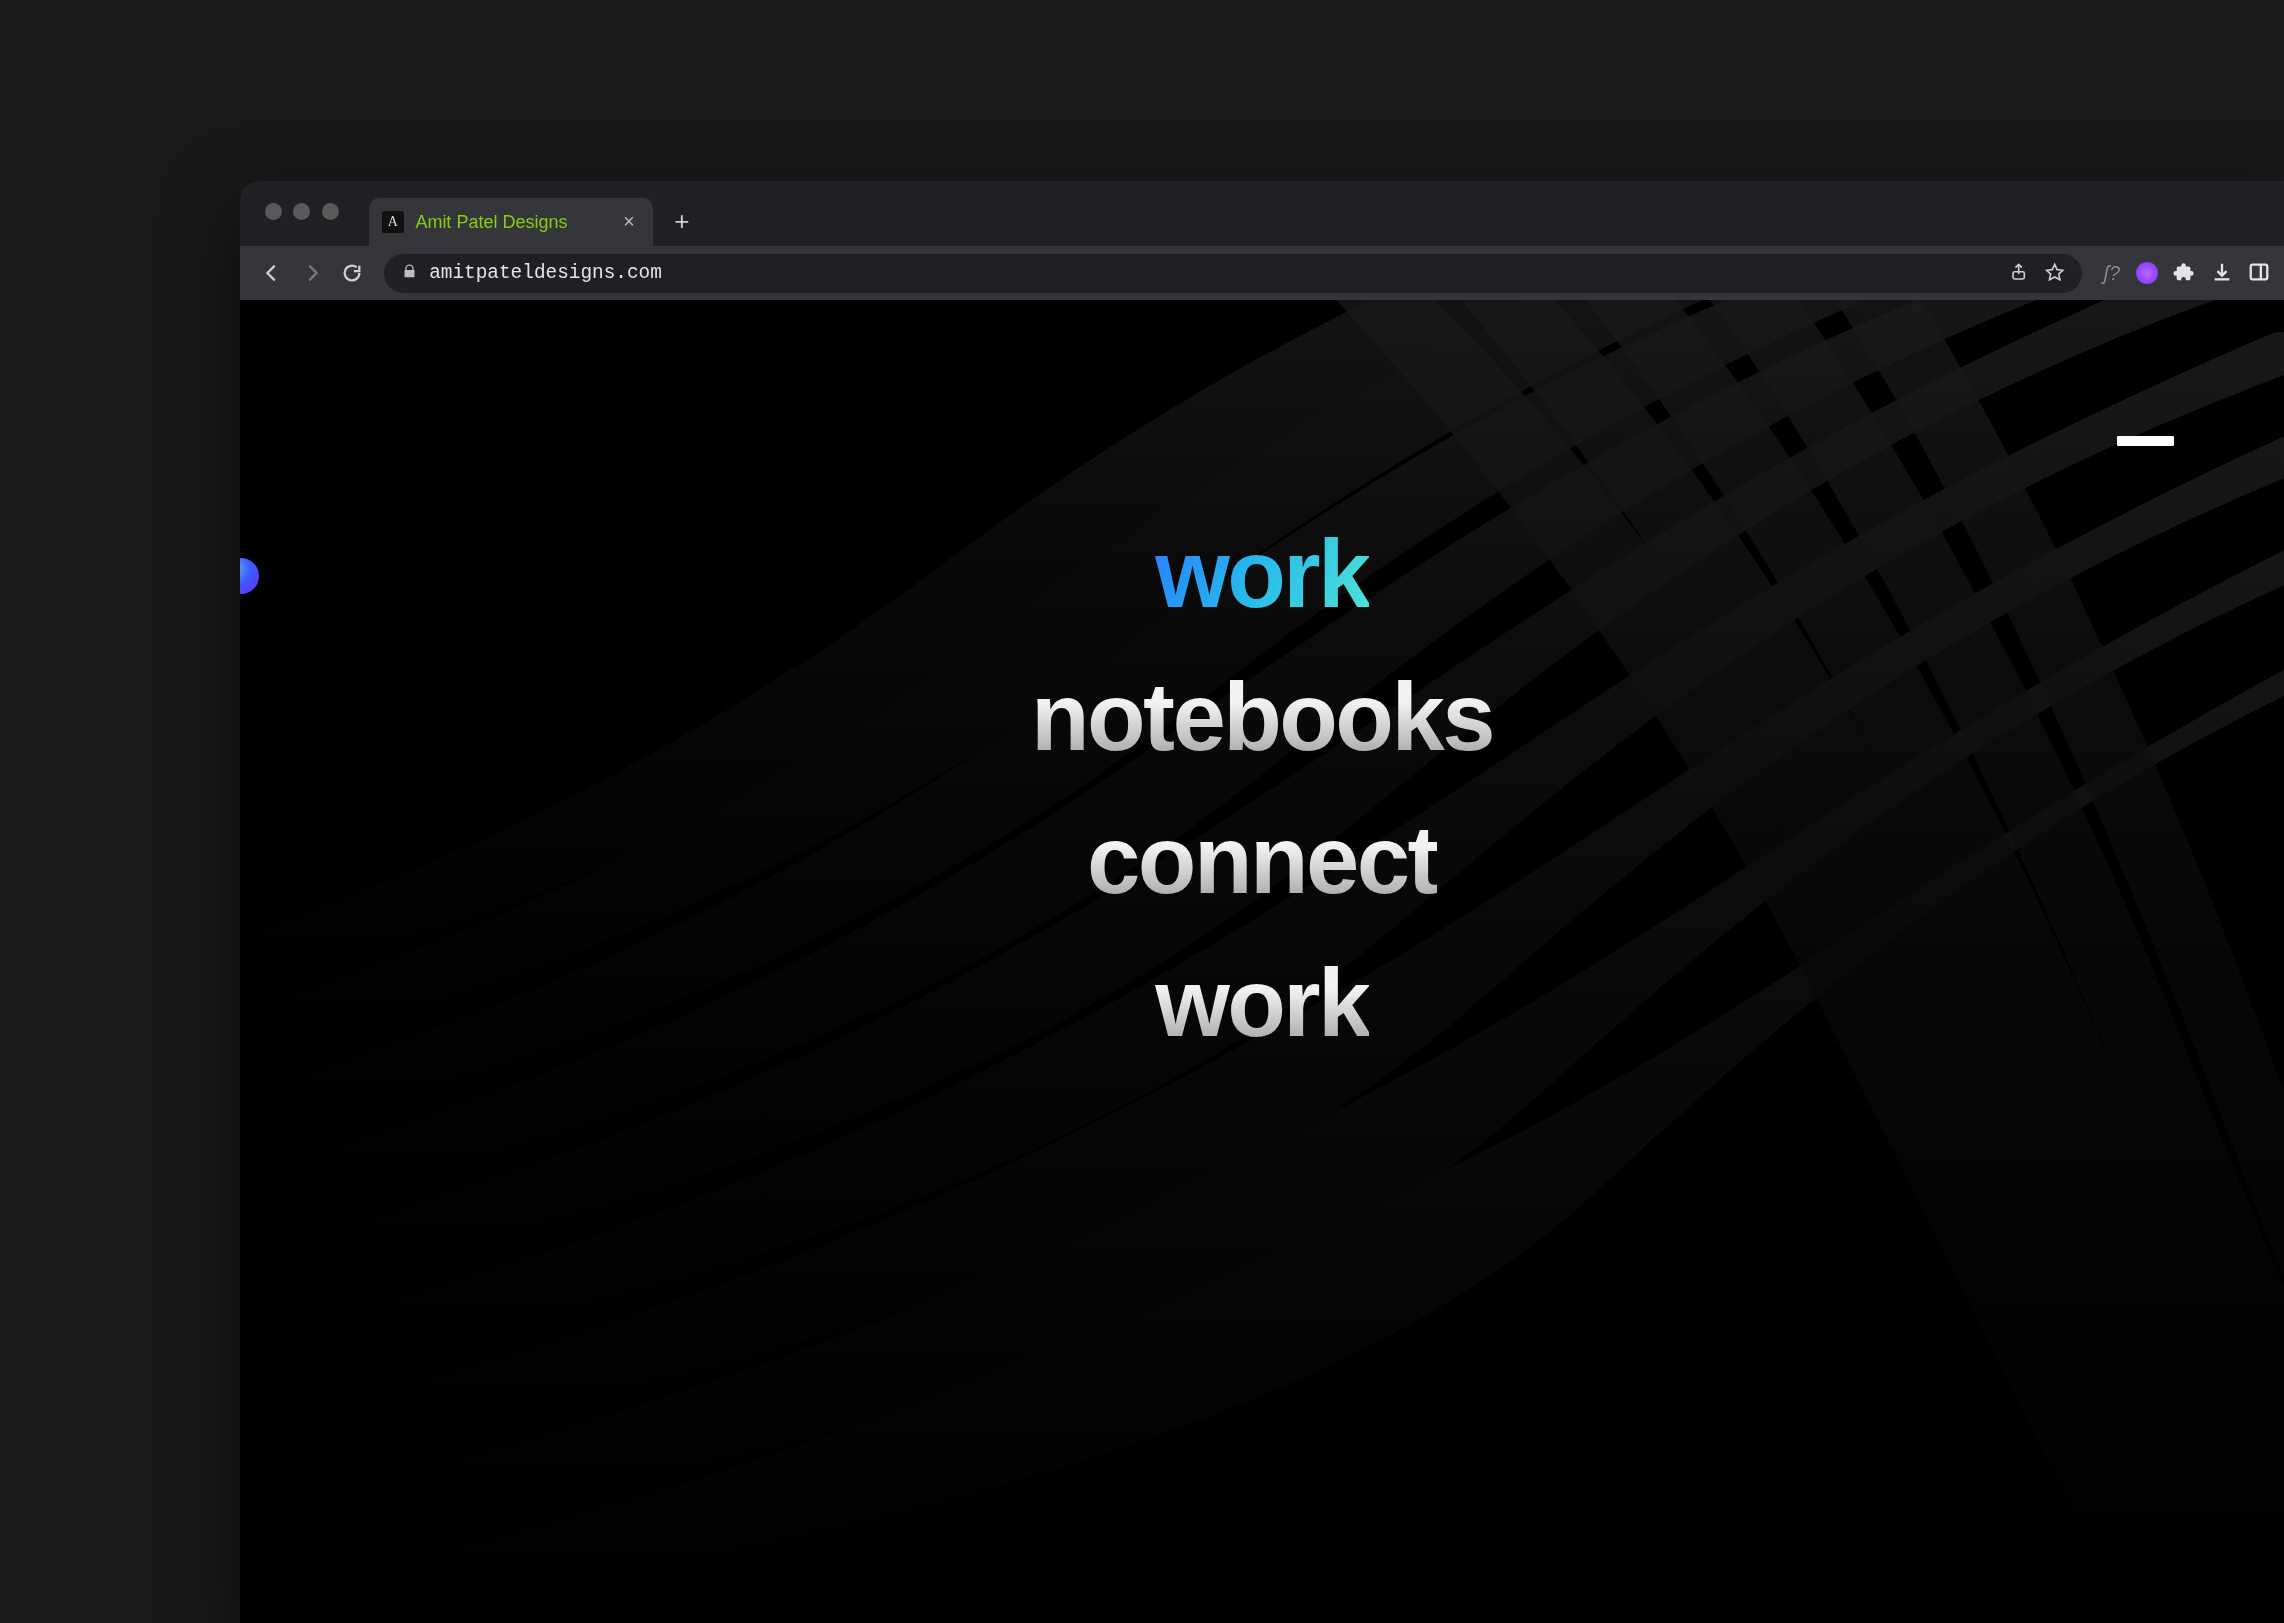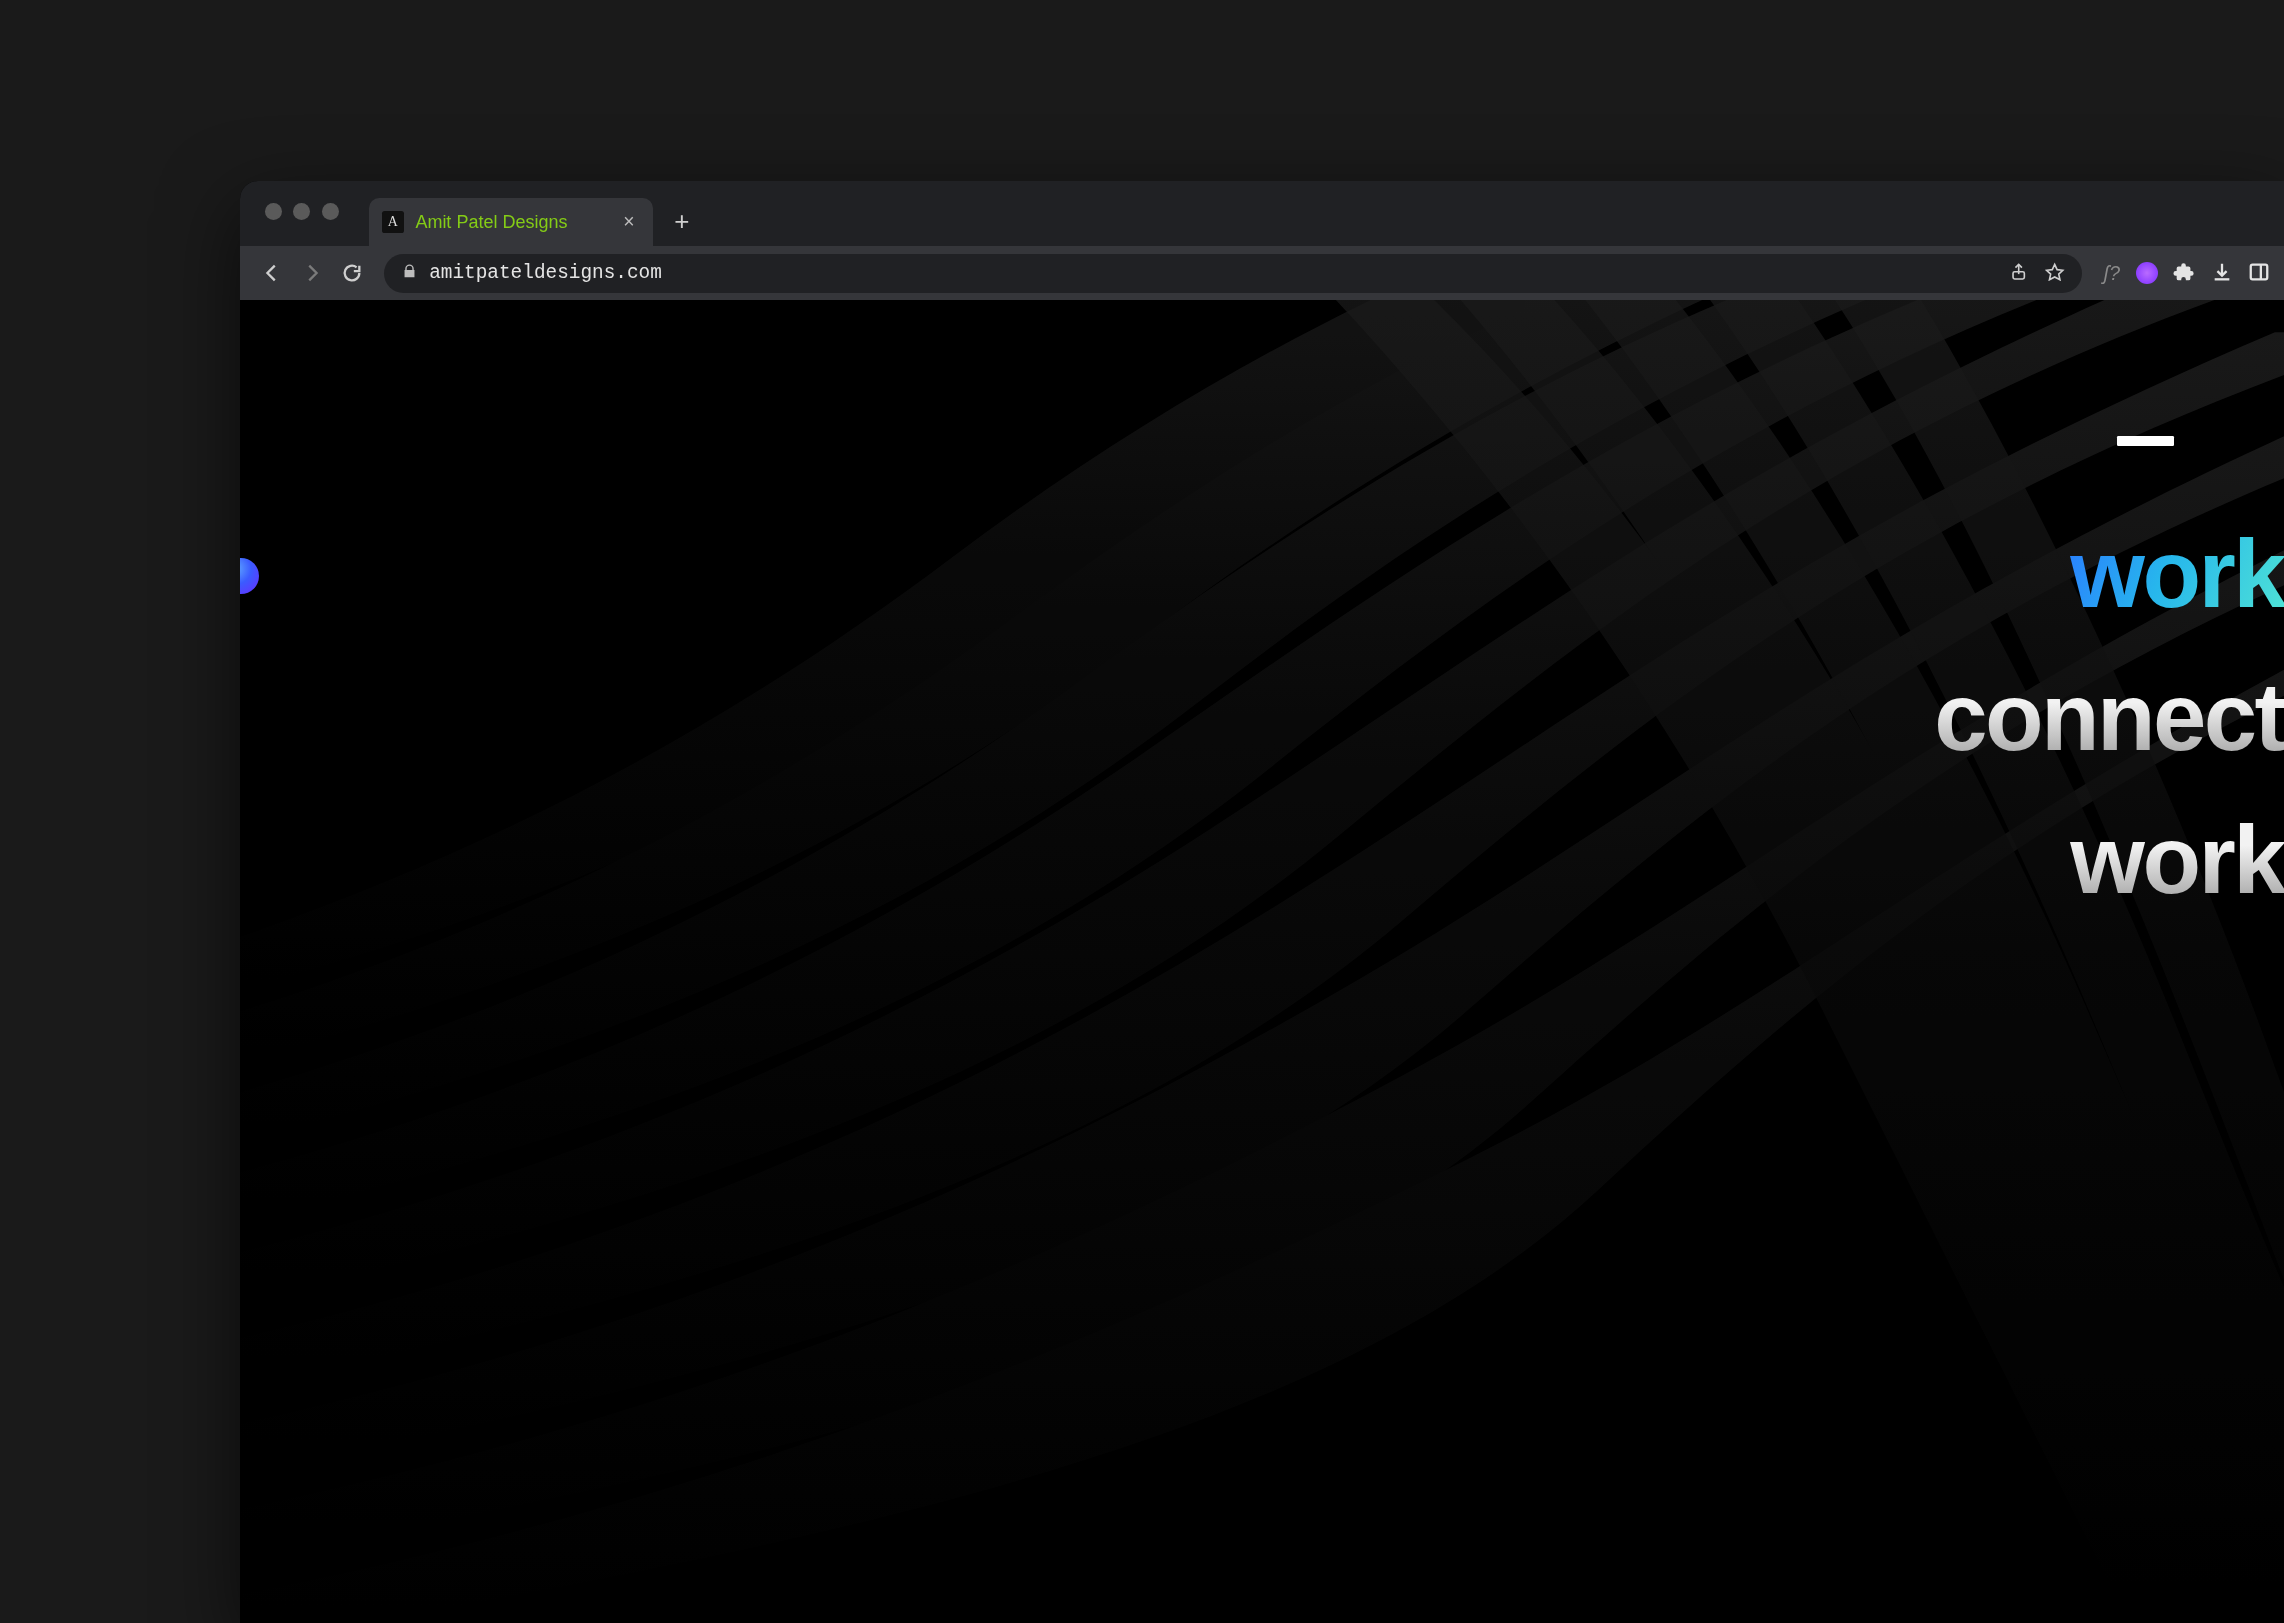--- a/index.html
+++ b/index.html
@@ -176,21 +176,21 @@
     border-radius: 1.3px;
   }
 
   
   .nav-menu {
     position: absolute;
     left: 0; right: 0;
     top: 226px;
     display: flex;
     flex-direction: column;
-    align-items: flex-end;
+    align-items: center;
     gap: 47px;
   }
   .nav-item {
     font-size: 96px;
     font-weight: 700;
     letter-spacing: -2.6px;
     line-height: 1;
     background: linear-gradient(180deg, #f2f2f2 0%, #f2f2f2 35%, #9d9d9d 100%);
     -webkit-background-clip: text;
     background-clip: text;
@@ -317,18 +317,19 @@
         <path d="M2400 -100 C 2620 200, 2840 680, 3050 1220 C 3260 1760, 3330 1980, 3430 2100 L 3580 2100 C 3420 1890, 3300 1600, 3140 1160 C 2980 720, 2760 240, 2540 -100 Z"></path>
       </g>
     </svg>
 
     <div class="orb"></div>
 
     <div class="menu-toggle"></div>
 
     <nav class="nav-menu">
       <a class="nav-item active">work</a>
+      <a class="nav-item">notebooks</a>
       <a class="nav-item">connect</a>
       <a class="nav-item">work</a>
     </nav>
   </div>
 </div>
 
 
 </body></html>

